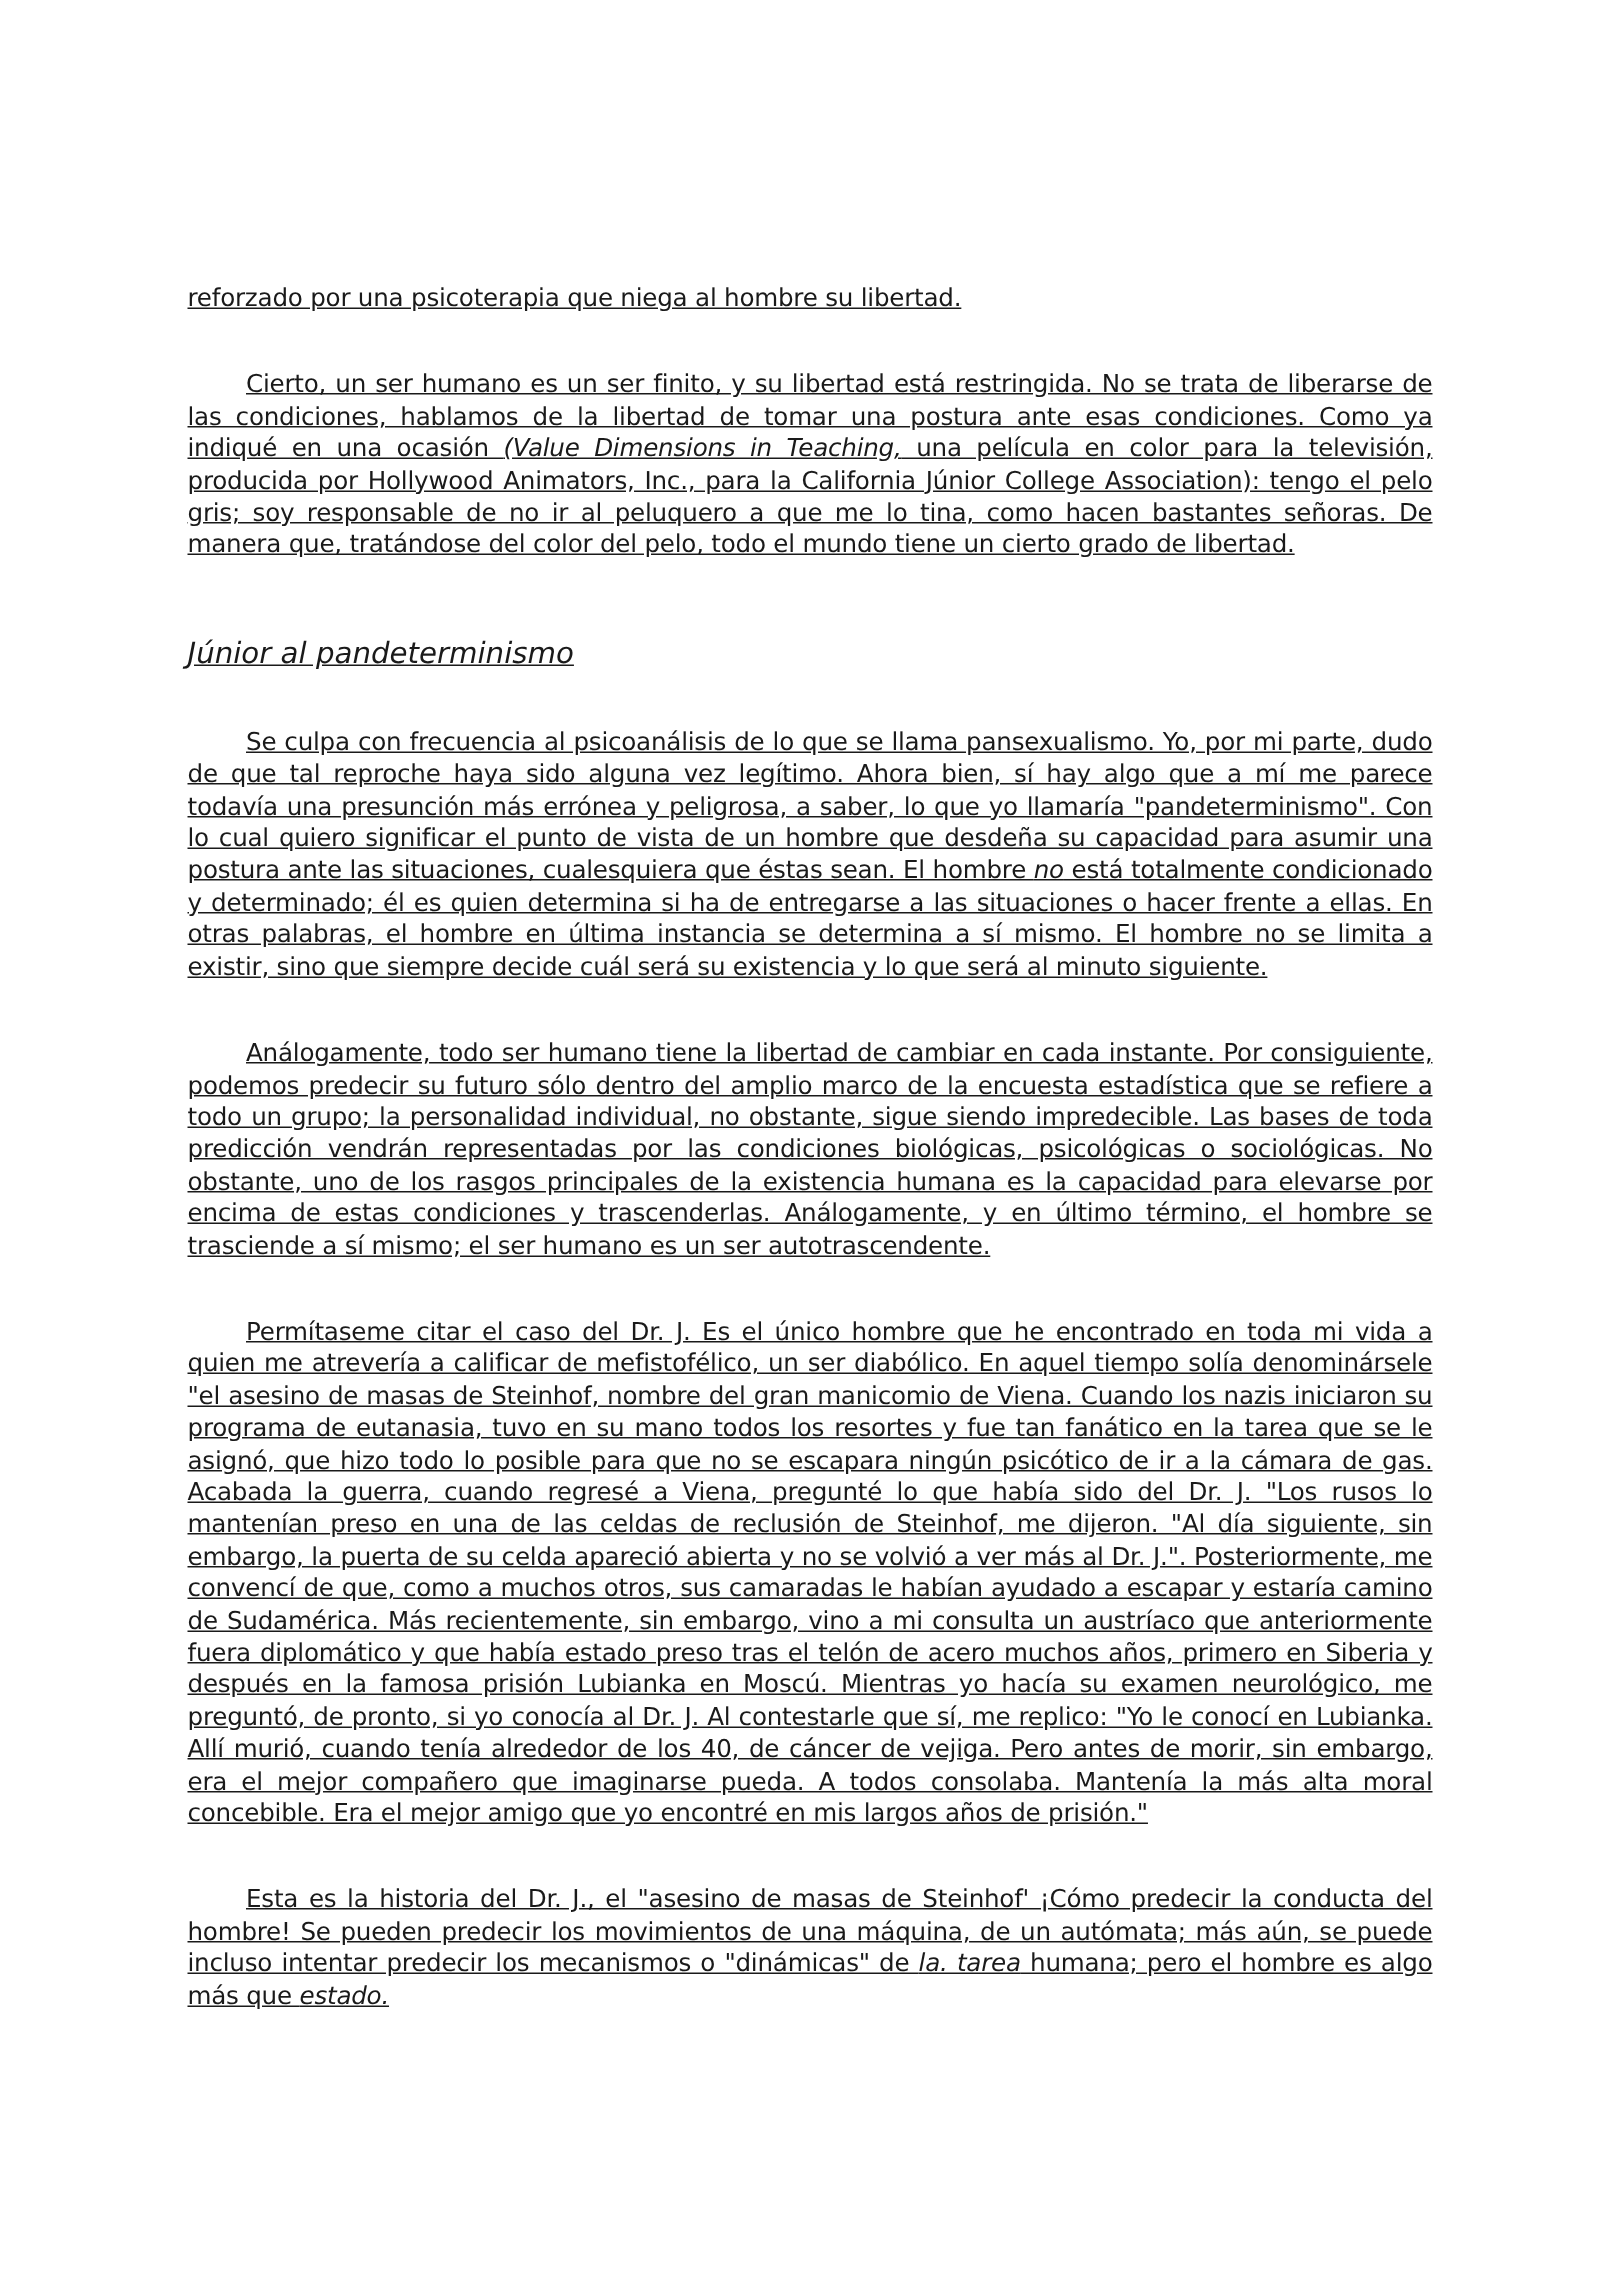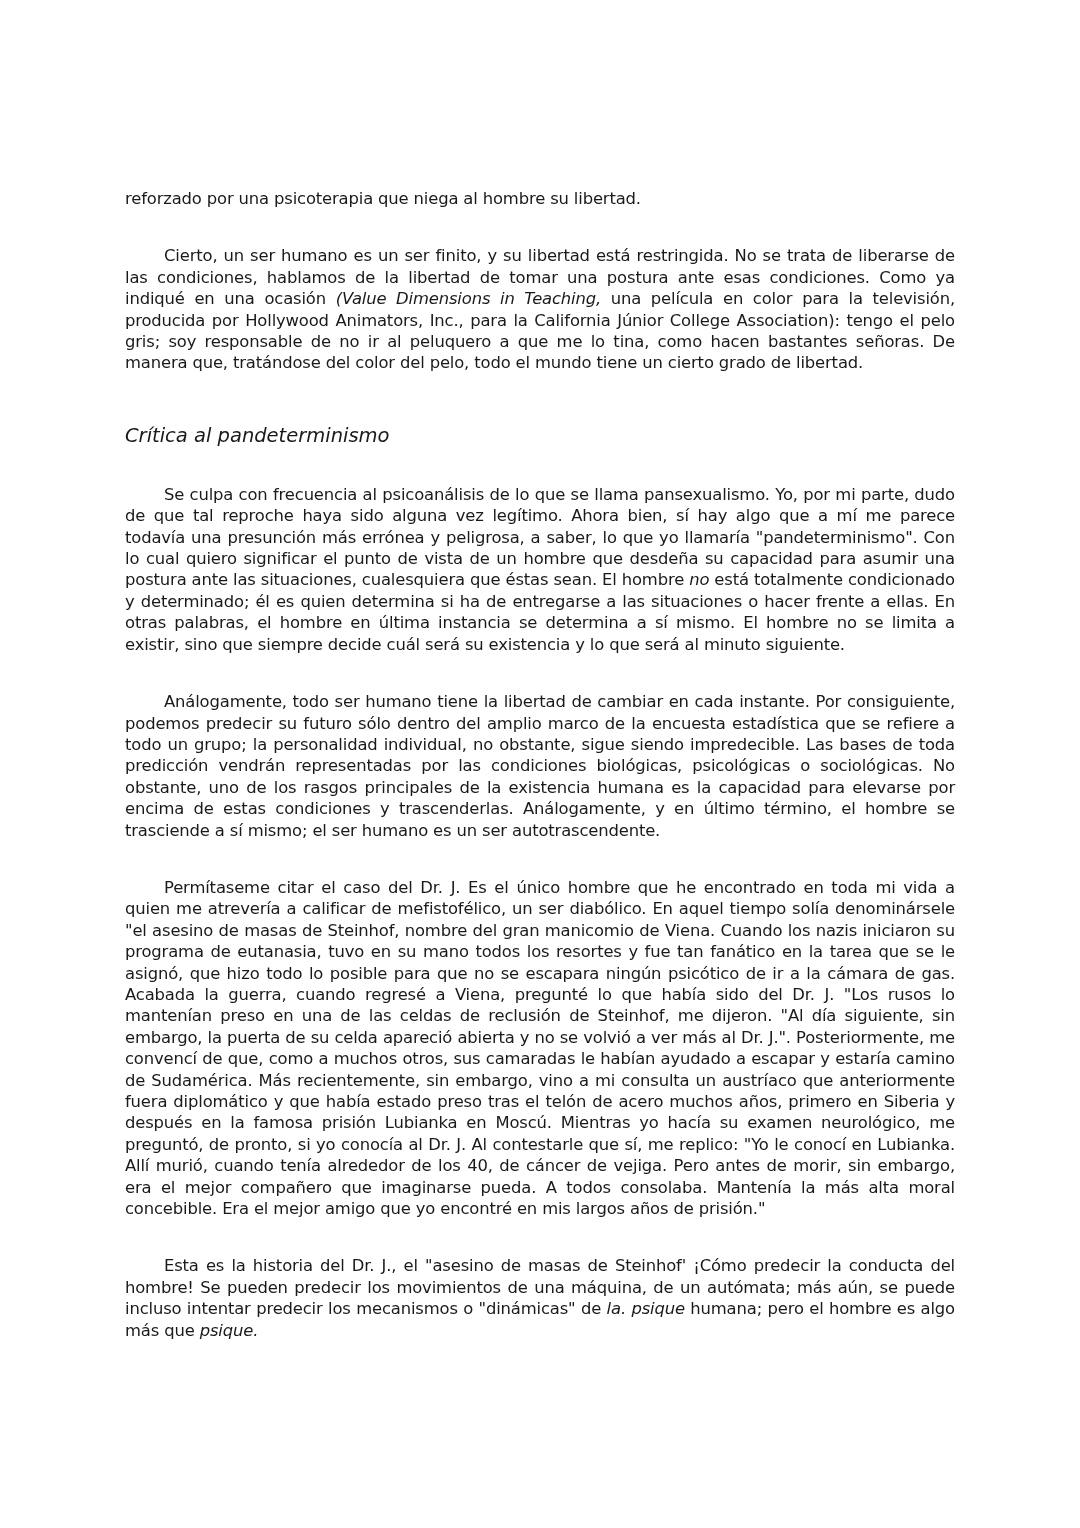--- a/index.html
+++ b/index.html
@@ -13,20 +13,21 @@
       position: relative;
       overflow: hidden;
       font-family: "DejaVu Sans", sans-serif;
       color: #1a1a1a;
     }
     .page {
       position: absolute;
       left: 125px;
       top: 188px;
       width: 830px;
+      text-decoration: underline;
     }
     p {
       margin: 0;
       font-size: 16.4px;
       line-height: 21.4px;
       text-align: justify;
       letter-spacing: -0.15px;
       word-spacing: 0px;
     }
     p.indent { text-indent: 39px; margin-top: 36px; }
@@ -47,22 +48,22 @@
 </head>
 <body>
 
 <div class="page">
   <div class="first-block" id="intro-block">
       <p><span>reforzado por una psicoterapia que niega al hombre su libertad.</span></p>
       <p class="indent"><span>Cierto, un ser humano es un ser finito, y su libertad está restringida. No se trata de liberarse de las condiciones, hablamos de la libertad de tomar una postura ante esas condiciones. Como ya indiqué en una ocasión </span><em>(Value Dimensions in Teaching,</em><span> una película en color para la televisión, producida por Hollywood Animators, Inc., para la California Júnior College Association): tengo el pelo gris; soy responsable de no ir al peluquero a que me lo tina, como hacen bastantes señoras. De manera que, tratándose del color del pelo, todo el mundo tiene un cierto grado de libertad.</span></p>
     </div>
 
   <div class="section-heading-wrap">
-    <h2 class="heading">Crítica al pandeterminismo</h2>
+    <h2 class="heading">Júnior al pandeterminismo</h2>
   </div>
 
   <div id="section-body">
       <p class="indent"><span>Se culpa con frecuencia al psicoanálisis de lo que se llama pansexualismo. Yo, por mi parte, dudo de que tal reproche haya sido alguna vez legítimo. Ahora bien, sí hay algo que a mí me parece todavía una presunción más errónea y peligrosa, a saber, lo que yo llamaría "pandeterminismo". Con lo cual quiero significar el punto de vista de un hombre que desdeña su capacidad para asumir una postura ante las situaciones, cualesquiera que éstas sean. El hombre </span><em>no</em><span> está totalmente condicionado y determinado; él es quien determina si ha de entregarse a las situaciones o hacer frente a ellas. En otras palabras, el hombre en última instancia se determina a sí mismo. El hombre no se limita a existir, sino que siempre decide cuál será su existencia y lo que será al minuto siguiente.</span></p>
       <p class="indent"><span>Análogamente, todo ser humano tiene la libertad de cambiar en cada instante. Por consiguiente, podemos predecir su futuro sólo dentro del amplio marco de la encuesta estadística que se refiere a todo un grupo; la personalidad individual, no obstante, sigue siendo impredecible. Las bases de toda predicción vendrán representadas por las condiciones biológicas, psicológicas o sociológicas. No obstante, uno de los rasgos principales de la existencia humana es la capacidad para elevarse por encima de estas condiciones y trascenderlas. Análogamente, y en último término, el hombre se trasciende a sí mismo; el ser humano es un ser autotrascendente.</span></p>
       <p class="indent"><span>Permítaseme citar el caso del Dr. J. Es el único hombre que he encontrado en toda mi vida a quien me atrevería a calificar de mefistofélico, un ser diabólico. En aquel tiempo solía denominársele "el asesino de masas de Steinhof, nombre del gran manicomio de Viena. Cuando los nazis iniciaron su programa de eutanasia, tuvo en su mano todos los resortes y fue tan fanático en la tarea que se le asignó, que hizo todo lo posible para que no se escapara ningún psicótico de ir a la cámara de gas. Acabada la guerra, cuando regresé a Viena, pregunté lo que había sido del Dr. J. "Los rusos lo mantenían preso en una de las celdas de reclusión de Steinhof, me dijeron. "Al día siguiente, sin embargo, la puerta de su celda apareció abierta y no se volvió a ver más al Dr. J.". Posteriormente, me convencí de que, como a muchos otros, sus camaradas le habían ayudado a escapar y estaría camino de Sudamérica. Más recientemente, sin embargo, vino a mi consulta un austríaco que anteriormente fuera diplomático y que había estado preso tras el telón de acero muchos años, primero en Siberia y después en la famosa prisión Lubianka en Moscú. Mientras yo hacía su examen neurológico, me preguntó, de pronto, si yo conocía al Dr. J. Al contestarle que sí, me replico: "Yo le conocí en Lubianka. Allí murió, cuando tenía alrededor de los 40, de cáncer de vejiga. Pero antes de morir, sin embargo, era el mejor compañero que imaginarse pueda. A todos consolaba. Mantenía la más alta moral concebible. Era el mejor amigo que yo encontré en mis largos años de prisión."</span></p>
-      <p class="indent"><span>Esta es la historia del Dr. J., el "asesino de masas de Steinhof' ¡Cómo predecir la conducta del hombre! Se pueden predecir los movimientos de una máquina, de un autómata; más aún, se puede incluso intentar predecir los mecanismos o "dinámicas" de </span><em>la. psique</em><span> humana; pero el hombre es algo más que </span><em>psique.</em></p>
+      <p class="indent"><span>Esta es la historia del Dr. J., el "asesino de masas de Steinhof' ¡Cómo predecir la conducta del hombre! Se pueden predecir los movimientos de una máquina, de un autómata; más aún, se puede incluso intentar predecir los mecanismos o "dinámicas" de </span><em>la. tarea</em><span> humana; pero el hombre es algo más que </span><em>estado.</em></p>
     </div>
 </div>
 
 </body></html>

